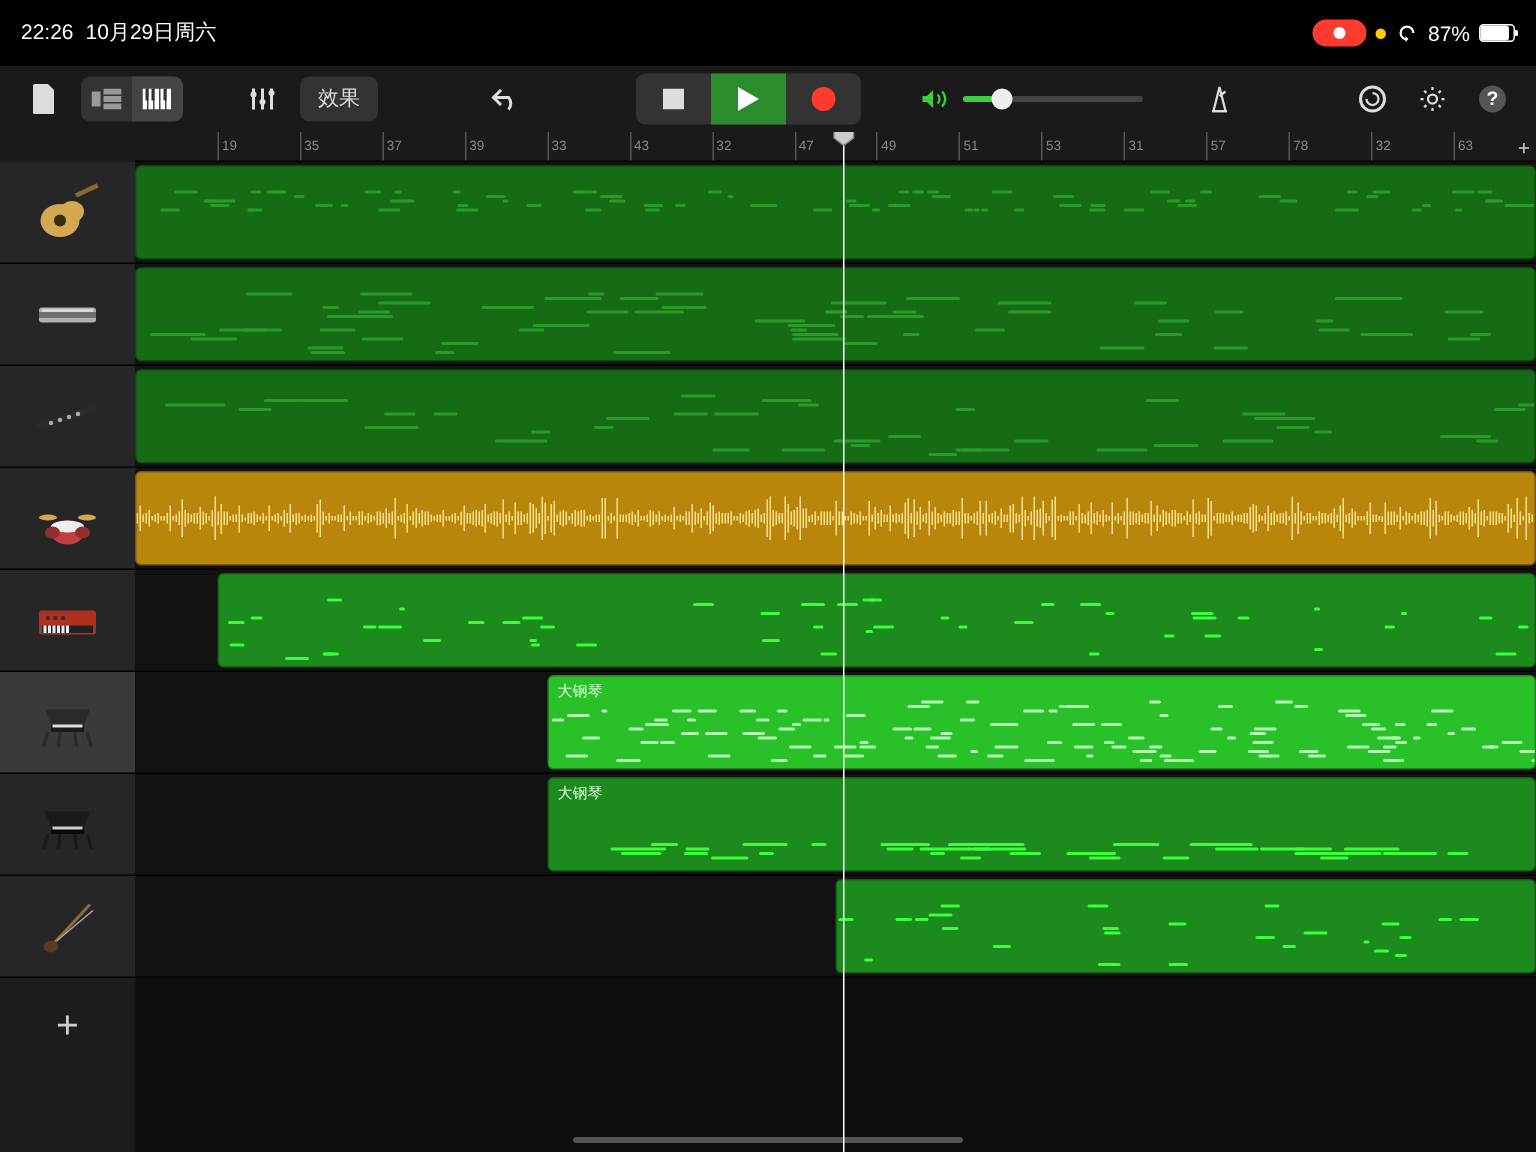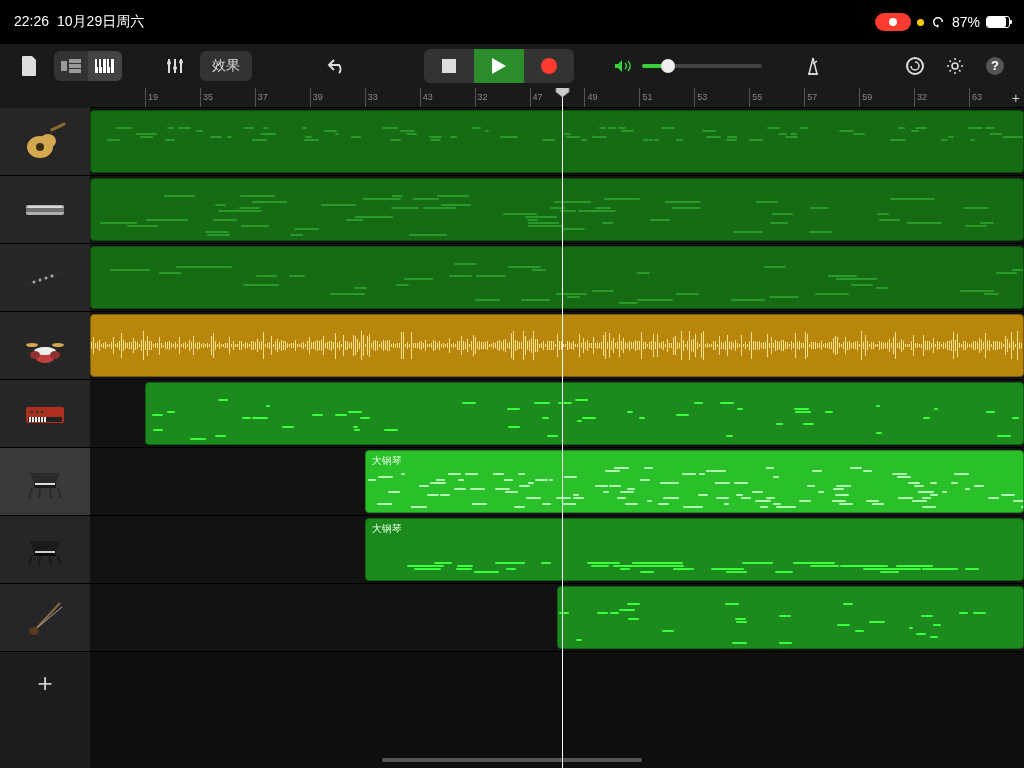--- a/index.html
+++ b/index.html
@@ -371,23 +371,23 @@
         <div class="ruler-tick" style="left: 109.882px;">35</div>
         <div class="ruler-tick" style="left: 164.824px;">37</div>
         <div class="ruler-tick" style="left: 219.765px;">39</div>
         <div class="ruler-tick" style="left: 274.706px;">33</div>
         <div class="ruler-tick" style="left: 329.647px;">43</div>
         <div class="ruler-tick" style="left: 384.588px;">32</div>
         <div class="ruler-tick" style="left: 439.529px;">47</div>
         <div class="ruler-tick" style="left: 494.471px;">49</div>
         <div class="ruler-tick" style="left: 549.412px;">51</div>
         <div class="ruler-tick" style="left: 604.353px;">53</div>
-        <div class="ruler-tick" style="left: 659.294px;">55</div>
+        <div class="ruler-tick" style="left: 659.294px;">31</div>
         <div class="ruler-tick" style="left: 714.235px;">57</div>
-        <div class="ruler-tick" style="left: 769.176px;">59</div>
+        <div class="ruler-tick" style="left: 769.176px;">78</div>
         <div class="ruler-tick" style="left: 824.118px;">32</div>
         <div class="ruler-tick" style="left: 879.059px;">63</div>
       </div>
     <div class="tracks" id="tracks">
         <div class="track-row" style="height: 68px;">
           <div class="region green" style="left: 0px; width: 934px;">
             <div class="midi-notes">
               <div class="note dim" style="left: 309.091px; top: 3px; width: 15.2003px;"></div>
               <div class="note dim" style="left: 358.542px; top: 9px; width: 7.03935px;"></div>
               <div class="note dim" style="left: 898.775px; top: 6px; width: 8.51728px;"></div>

